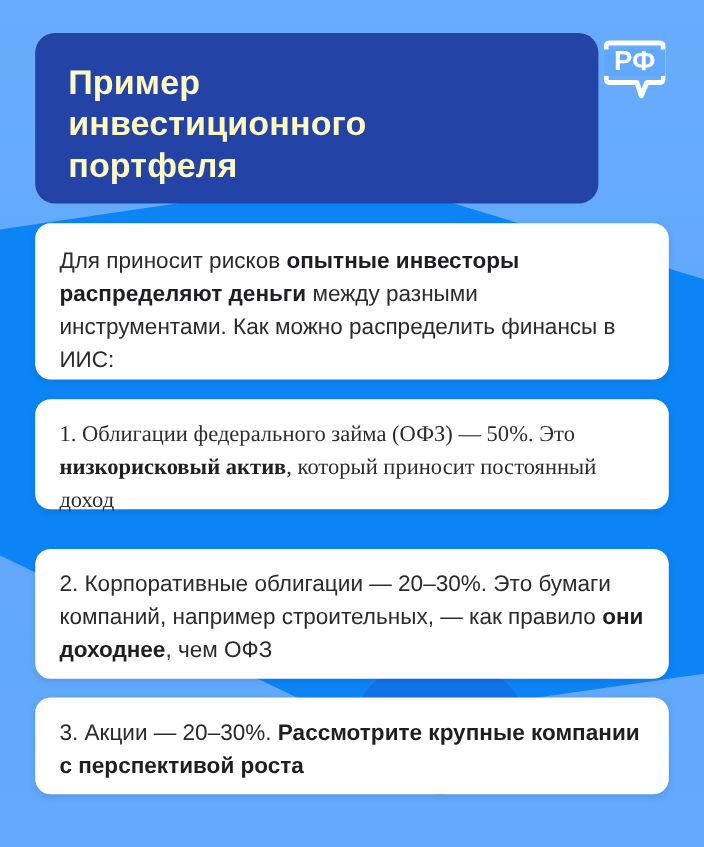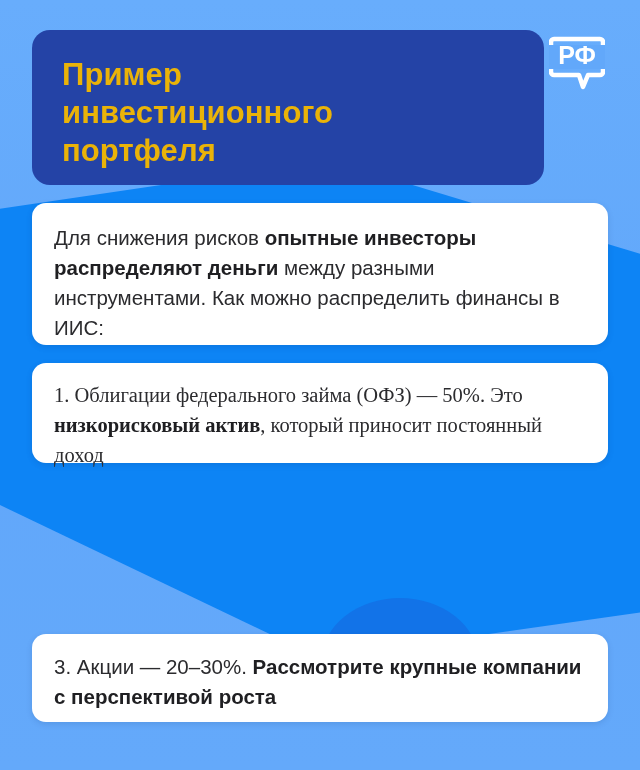--- a/index.html
+++ b/index.html
@@ -38,21 +38,21 @@
     left: 32px;
     top: 30px;
     width: 512px;
     height: 155px;
     background: #2443a6;
     border-radius: 18px;
     box-sizing: border-box;
     padding: 26px 30px 0 30px;
   }
   .header-title {
-    color: #eab308;
+    color: #fef9c3;
     font-size: 31px;
     line-height: 38px;
     font-weight: bold;
     letter-spacing: 0.1px;
     white-space: pre-line;
     margin: 0;
   }
 
   
   .logo {
@@ -116,25 +116,28 @@
 портфеля</h1>
   </div>
 
   <svg class="logo" viewBox="0 0 56 62" aria-hidden="true">
     <path d="M5 9 h46 a3 3 0 0 1 3 3 v30 a3 3 0 0 1 -3 3 h-12 l-5 12 l-4 -12 h-25 a3 3 0 0 1 -3 -3 v-30 a3 3 0 0 1 3 -3 z" fill="none" stroke="#ffffff" stroke-width="4.5" stroke-linejoin="round" stroke-linecap="round"></path>
     <rect x="0" y="15" width="56" height="24" fill="#62a8fa"></rect>
     <text x="28" y="34" text-anchor="middle" fill="#ffffff" font-family="Liberation Sans, sans-serif" font-size="25" font-weight="bold">РФ</text>
   </svg>
 
   <div class="card" id="card-intro">
-    <p class="card-text"><span>Для снижения рисков </span><b>опытные инвесторы распределяют деньги</b><span> между разными инструментами. Как можно распределить финансы в ИИС:</span></p>
+    <p class="card-text"><span>Для приносит рисков </span><b>опытные инвесторы распределяют деньги</b><span> между разными инструментами. Как можно распределить финансы в ИИС:</span></p>
   </div>
 
   <div class="card" id="card-item-1">
     <p class="card-text"><span>1. Облигации федерального займа (ОФЗ) — 50%. Это </span><b>низкорисковый актив</b><span>, который приносит постоянный доход</span></p>
   </div>
 
+  <div class="card" id="card-item-2">
+    <p class="card-text"><span>2. Корпоративные облигации — 20–30%. Это бумаги компаний, например строительных, — как правило </span><b>они доходнее</b><span>, чем ОФЗ</span></p>
+  </div>
 
   <div class="card" id="card-item-3">
     <p class="card-text"><span>3. Акции — 20–30%. </span><b>Рассмотрите крупные компании с перспективой роста</b></p>
   </div>
 
 </div>
 
 </body></html>

